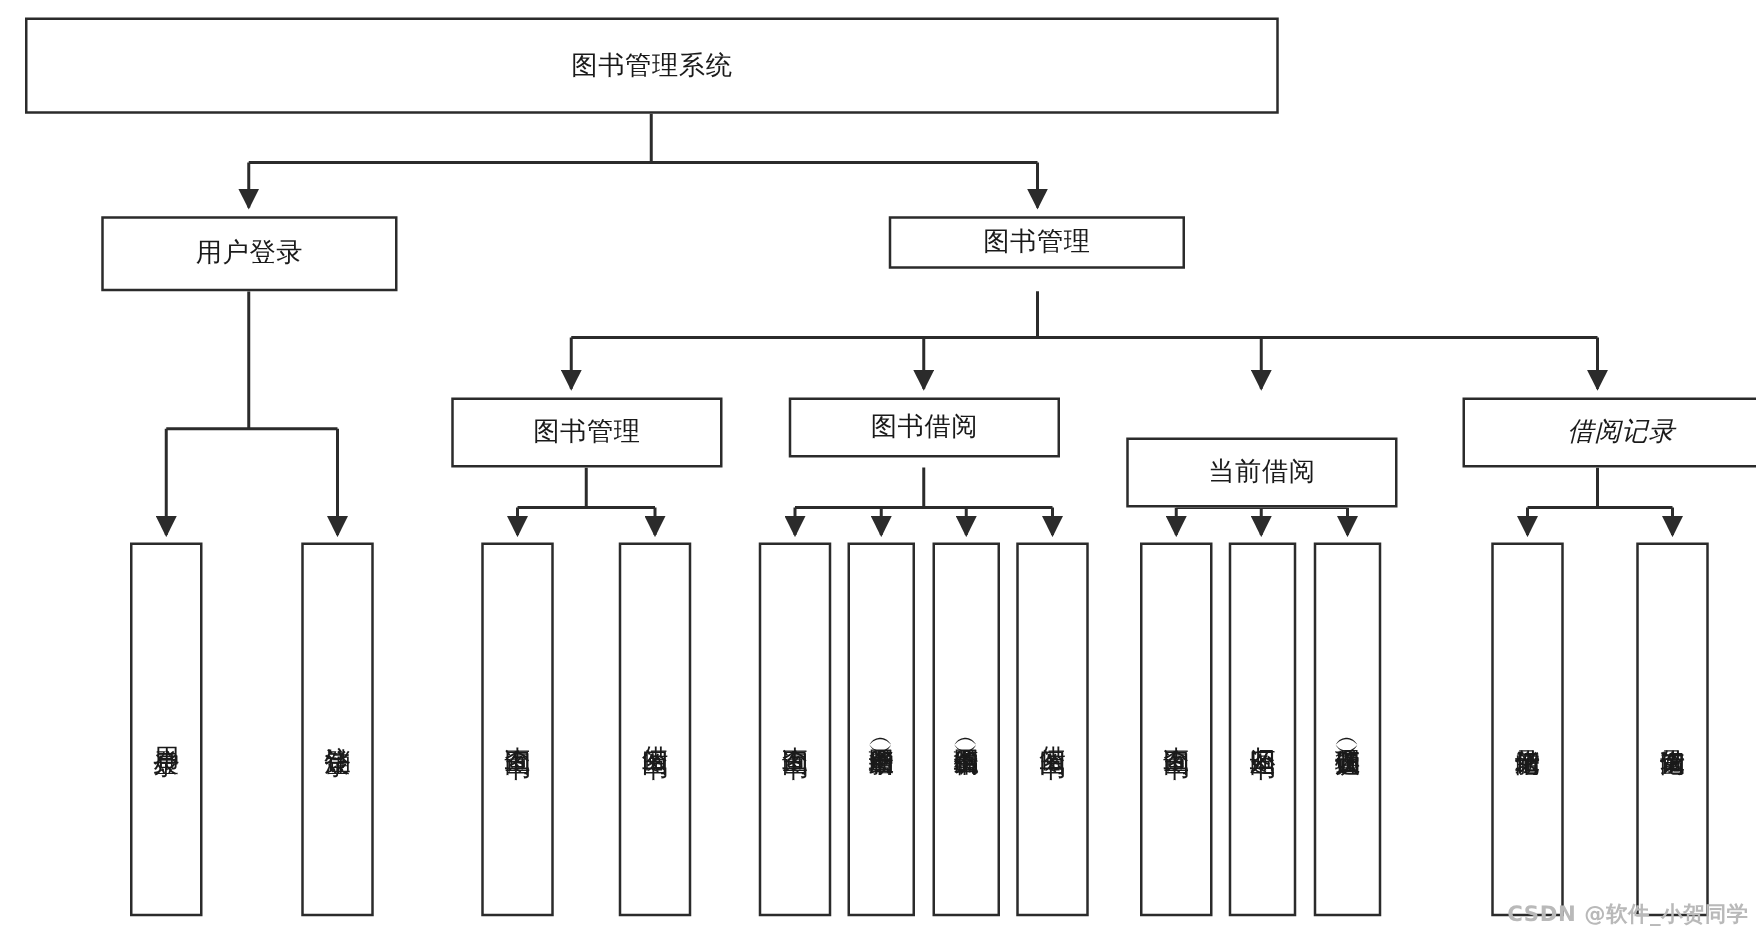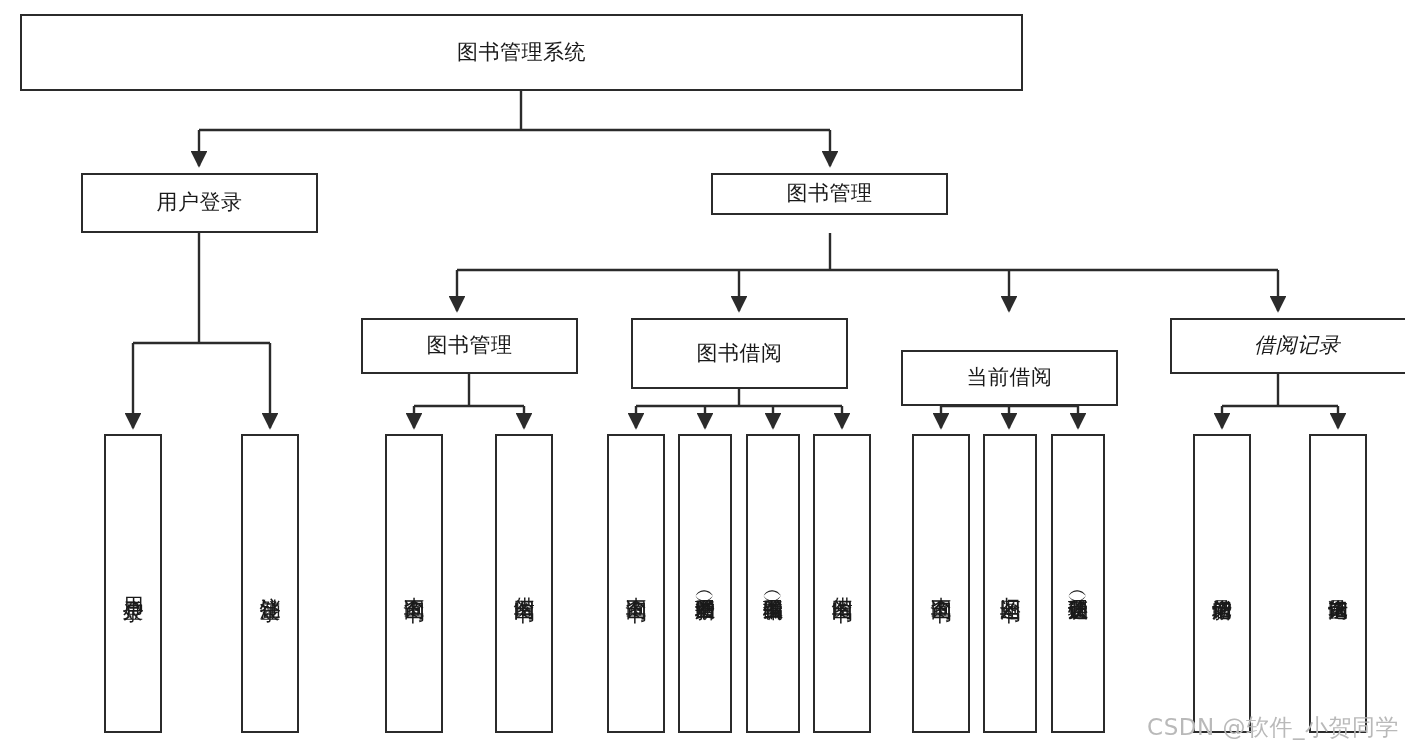--- a/index.html
+++ b/index.html
@@ -52,24 +52,25 @@
     left: 0;
     top: 0;
     width: 1405px;
     height: 747px;
     pointer-events: none;
   }
   .watermark {
     position: absolute;
     right: 6px;
     bottom: 4px;
-    font-size: 23px;
+    font-size: 17px;
     color: #b9b9b9;
     white-space: nowrap;
     letter-spacing: 0.5px;
+    font-weight: bold;
   }
 </style>
 </head>
 <body>
 
 <div id="canvas">
 
   <svg class="edges" viewBox="0 0 1405 747">
     <defs>
       <marker id="arrow" viewBox="0 0 10 10" refX="9" refY="5" markerWidth="7" markerHeight="7" orient="auto-start-reverse">
@@ -127,21 +128,21 @@
   <div class="node node-h" style="left:81px; top:173px; width:237px; height:60px;">
     <span>用户登录</span>
   </div>
   <div class="node node-h" style="left:711px; top:173px; width:237px; height:42px;">
     <span>图书管理</span>
   </div>
 
   <div class="node node-h" style="left:361px; top:318px; width:217px; height:56px;">
     <span>图书管理</span>
   </div>
-  <div class="node node-h" style="left:631px; top:318px; width:217px; height:71px;">
+  <div class="node node-h" style="left:631px; top:318px; width:217px; height:48px;">
     <span>图书借阅</span>
   </div>
   <div class="node node-h" style="left:901px; top:318px; width:217px; height:56px;margin-top:32px;">
     <span>当前借阅</span>
   </div>
   <div class="node node-h" style="left:1170px; top:318px; width:254px; height:56px;font-style:italic;">
     <span>借阅记录</span>
   </div>
 
   <div class="node node-v" style="left:104px; top:434px; width:58px; height:299px;">

